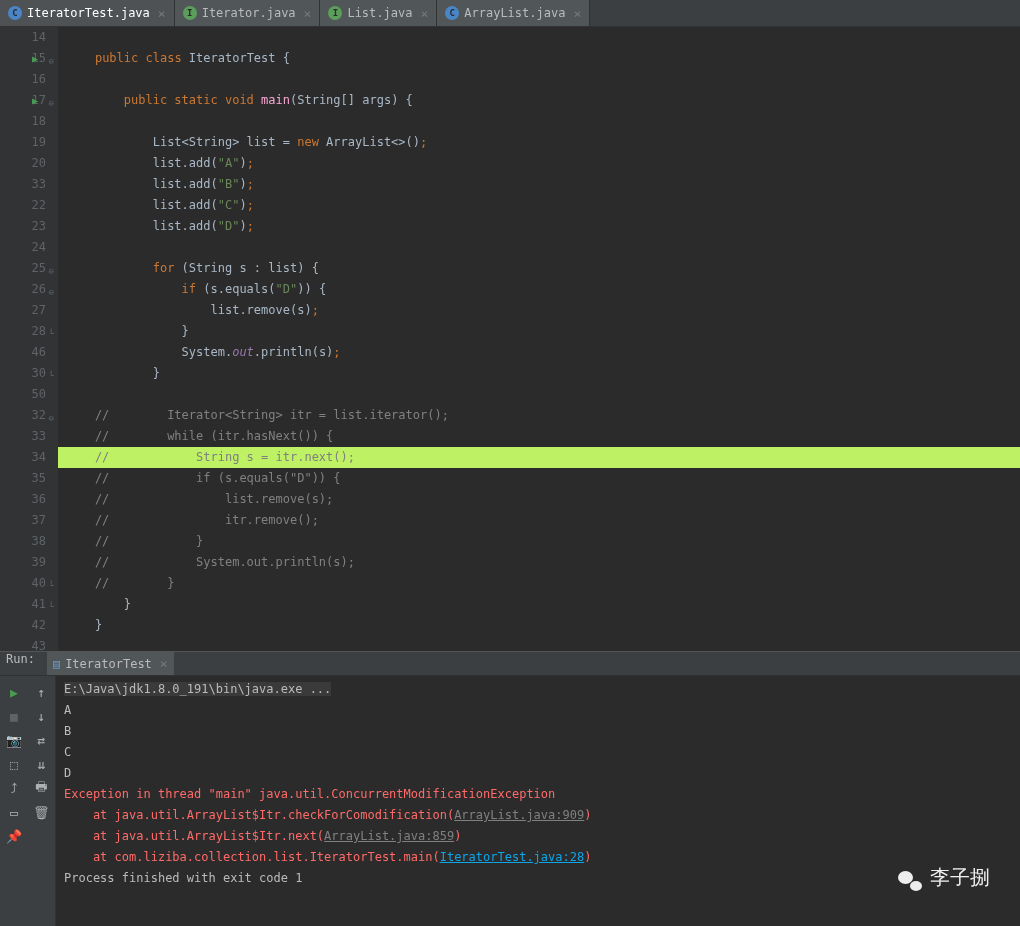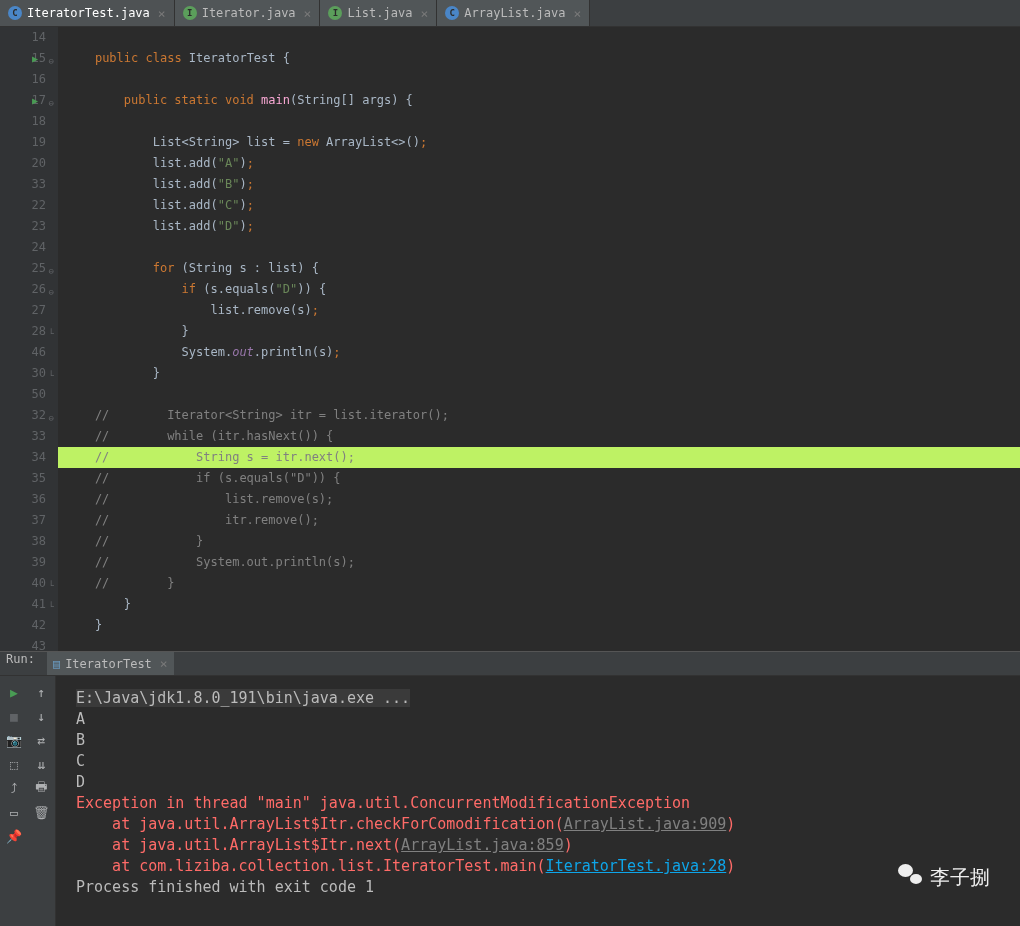--- a/index.html
+++ b/index.html
@@ -134,37 +134,36 @@
       height: 16px;
       display: flex;
       align-items: center;
       justify-content: center;
       color: #afb1b3;
       font-size: 13px;
       cursor: pointer;
     }
     .console {
       flex: 1;
-      padding: 12px 8px;
-      font-size: 15px;
+      padding: 3px 8px;
+      font-size: 12px;
       line-height: 21px;
       white-space: pre;
       color: #bbbbbb;
-      margin-left: 12px;
     }
     .console .hdr { background: #3a3a3a; display: inline; }
     .err { color: #ff6b68; }
     .link { color: #0ea5e9; text-decoration: underline; cursor: pointer; }
     .link.gray { color: #808080; }
     .watermark {
       position: absolute;
       right: 30px;
       bottom: 35px;
       display: flex;
-      align-items: flex-start;
+      align-items: flex-end;
       gap: 8px;
       color: #eee;
       font-size: 20px;
       font-family: sans-serif;
     }
     .wechat-icon {
       width: 24px;
       height: 20px;
       position: relative;
     }

